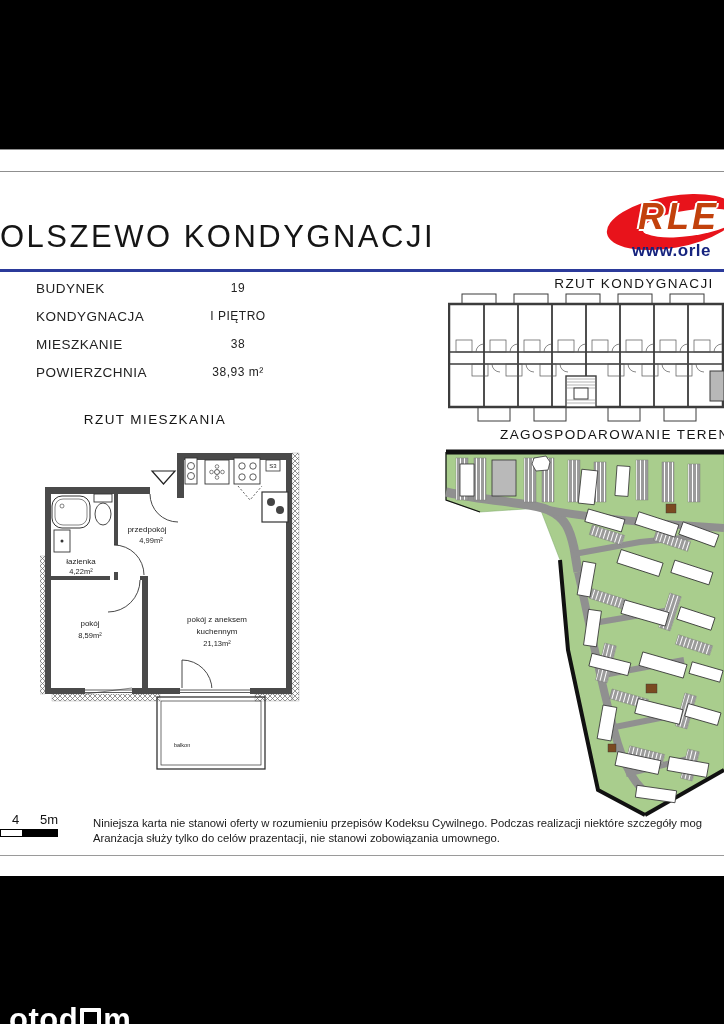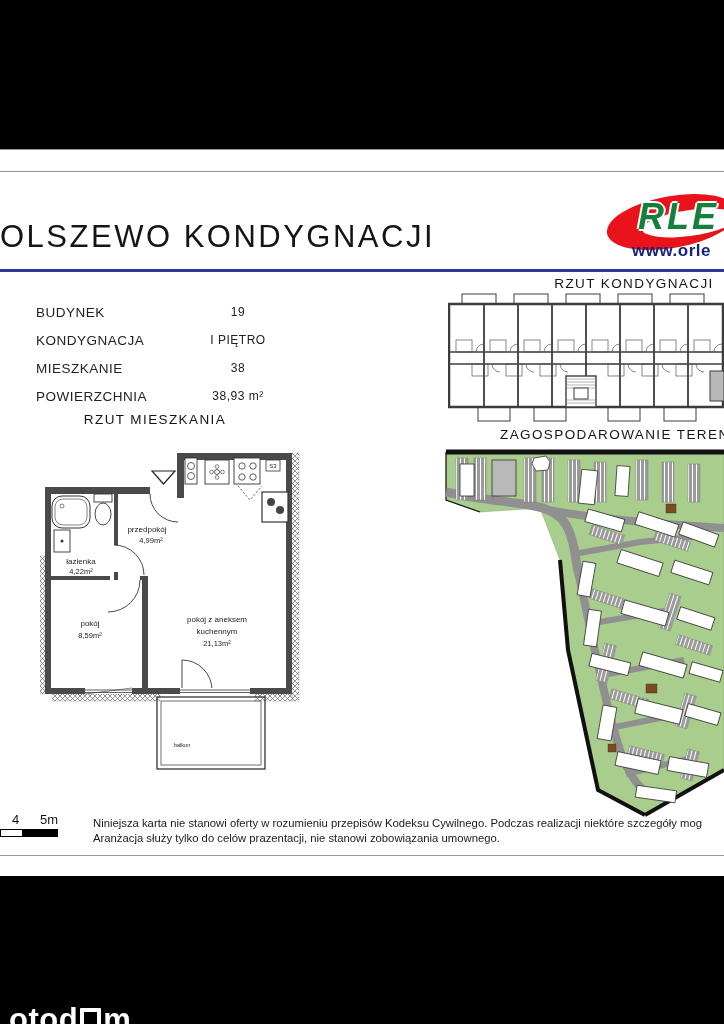--- a/index.html
+++ b/index.html
@@ -10,26 +10,26 @@
   .strip-top{left:0;top:149px;width:724px;height:21px;background:#fff;
              border-top:1px solid #8f8f8f;border-bottom:1px solid #8f8f8f;}
   .subtitle{left:2px;top:199px;font-size:13.5px;letter-spacing:.4px;white-space:nowrap;color:#151515;}
   .title{left:0;top:219px;font-size:31px;letter-spacing:2.5px;white-space:nowrap;color:#151515;}
   .logo{left:598px;top:188px;width:140px;height:82px;}
   .logo-oval{position:absolute;left:8px;top:8px;width:132px;height:52px;background:#e8131b;
              border-radius:50%;transform:rotate(-10deg);}
   .logo-hole{position:absolute;left:44px;top:22px;width:96px;height:26px;background:#fff;
              border-radius:50%;transform:rotate(-8deg);}
   .logo-letters{position:absolute;left:40px;top:8px;font-size:36px;font-weight:bold;font-style:italic;
-             color:#15803d;letter-spacing:3px;
+             color:#c2410c;letter-spacing:3px;
              text-shadow:-2px 0 0 #fff,2px 0 0 #fff,0 -2px 0 #fff,0 2px 0 #fff,-1px -1px #fff,1px 1px #fff;}
   .logo-url{position:absolute;left:34px;top:53px;font-size:17px;font-weight:bold;color:#16247f;
              letter-spacing:.5px;white-space:nowrap;}
   .rule-blue{left:0;top:269px;width:724px;height:3px;background:#2b3a9a;}
-  .info-row{left:0;width:360px;height:18px;margin-top:24px;}
+  .info-row{left:0;width:360px;height:18px;}
   .info-label{position:absolute;left:36px;font-size:13.5px;letter-spacing:.5px;color:#222;white-space:nowrap;}
   .info-value{position:absolute;left:150px;width:176px;text-align:center;font-size:12px;
               letter-spacing:.5px;color:#222;white-space:nowrap;}
   .plan-title{font-size:13.5px;letter-spacing:1.4px;color:#151515;text-align:center;white-space:nowrap;}
   .floor-title{left:494px;top:276px;width:280px;}
   .site-title{left:500px;top:427px;width:228px;}
   .apt-title{left:60px;top:412px;width:190px;}
   .scale-num{font-size:13px;color:#111;}
   .scale-a{left:12px;top:812px;}
   .scale-b{left:40px;top:812px;}

